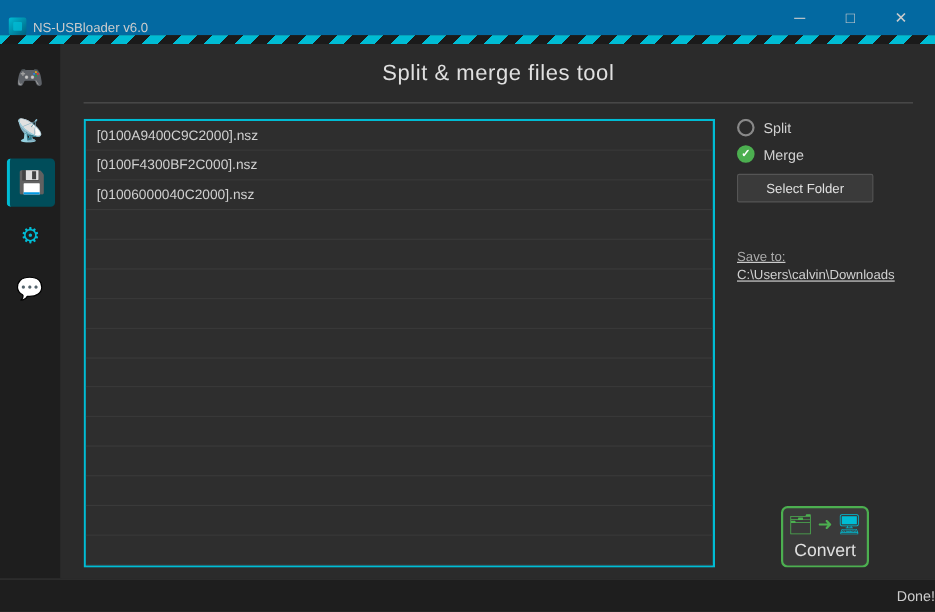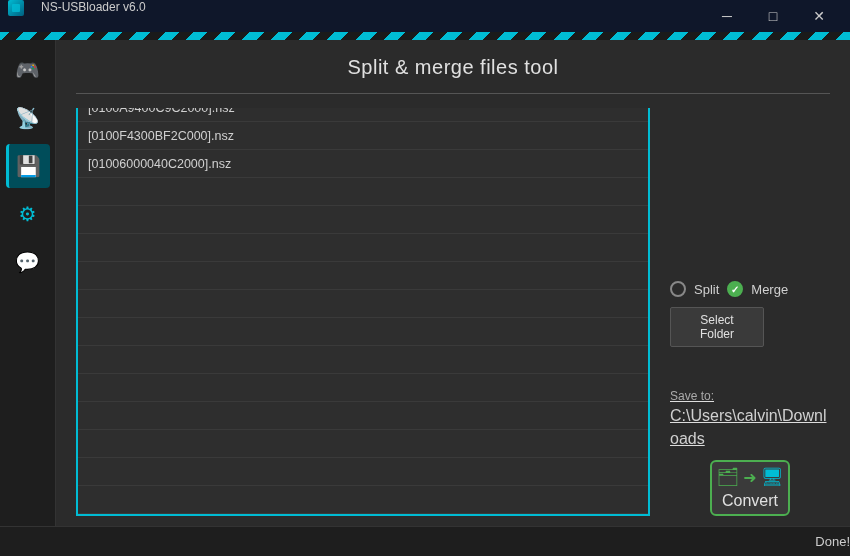--- a/index.html
+++ b/index.html
@@ -10,28 +10,27 @@
       font-family: 'Segoe UI', Arial, sans-serif;
       font-size: 13px;
       color: #ddd;
       overflow: hidden;
       display: flex;
       flex-direction: column;
     }
 
     
     .titlebar {
-      background: #0f172a;
+      background: #0369a1;
       height: 32px;
       display: flex;
-      align-items: flex-start;
+      align-items: flex-end;
       padding: 0 8px;
       flex-shrink: 0;
       user-select: none;
-      gap: 11px;
     }
     .titlebar-icon {
       width: 16px;
       height: 16px;
       margin-right: 6px;
       background: linear-gradient(135deg, #00bcd4, #006080);
       border-radius: 2px;
       display: flex;
       align-items: center;
       justify-content: center;
@@ -131,21 +130,20 @@
       height: 1px;
       background: #555;
       margin-bottom: 14px;
     }
 
     .main-row {
       display: flex;
       flex: 1;
       gap: 20px;
       overflow: hidden;
-      align-items: flex-end;
     }
 
     
     .file-list-container {
       flex: 1;
       border: 2px solid #00bcd4;
       background: #2e2e2e;
       overflow-y: auto;
       display: flex;
       flex-direction: column;
@@ -168,23 +166,23 @@
     .right-panel {
       width: 160px;
       display: flex;
       flex-direction: column;
       gap: 10px;
       flex-shrink: 0;
     }
 
     .radio-group {
       display: flex;
-      flex-direction: row;
+      flex-direction: column;
       gap: 8px;
-      margin-top: 16px;
+      margin-top: 0;
     }
     .radio-item {
       display: flex;
       align-items: center;
       gap: 8px;
       cursor: pointer;
     }
     .radio-circle {
       width: 16px;
       height: 16px;
@@ -213,30 +211,30 @@
 
     .panel-btn {
       background: #3a3a3a;
       border: 1px solid #555;
       color: #e0e0e0;
       padding: 5px 14px;
       cursor: pointer;
       font-size: 12px;
       border-radius: 2px;
       text-align: center;
-      width: 94px;
+      width: 124px;
     }
 
     .save-label {
       font-size: 12px;
       color: #aaa;
       margin-top: 6px;
     }
     .save-path {
-      font-size: 16px;
+      font-size: 12px;
       color: #d0d0d0;
       word-break: break-all;
       line-height: 1.4;
       margin-top: 2px;
     }
 
     
     .convert-section {
       margin-top: auto;
       display: flex;

